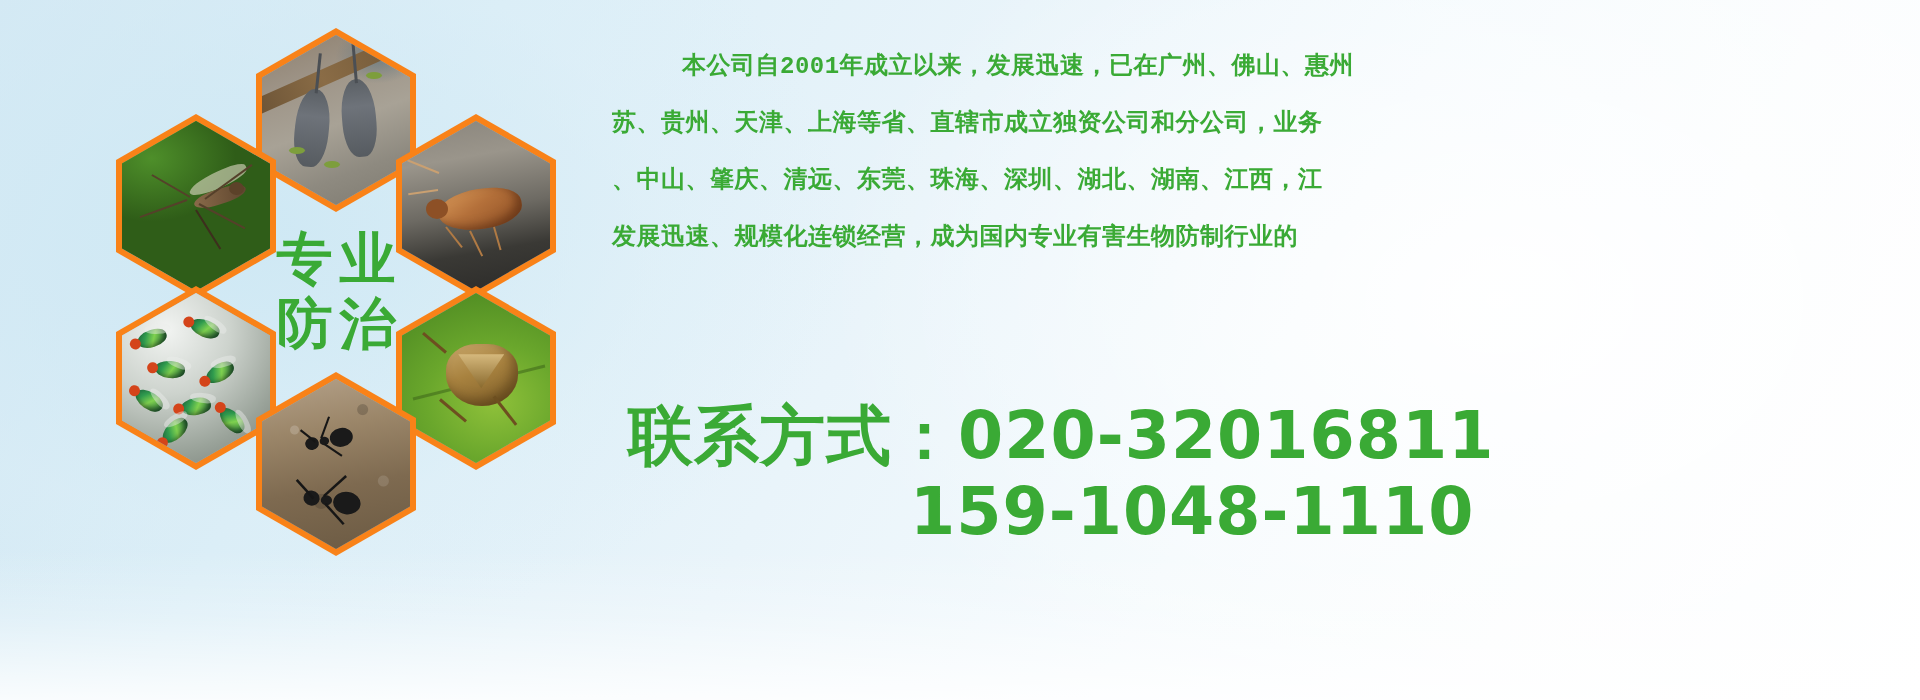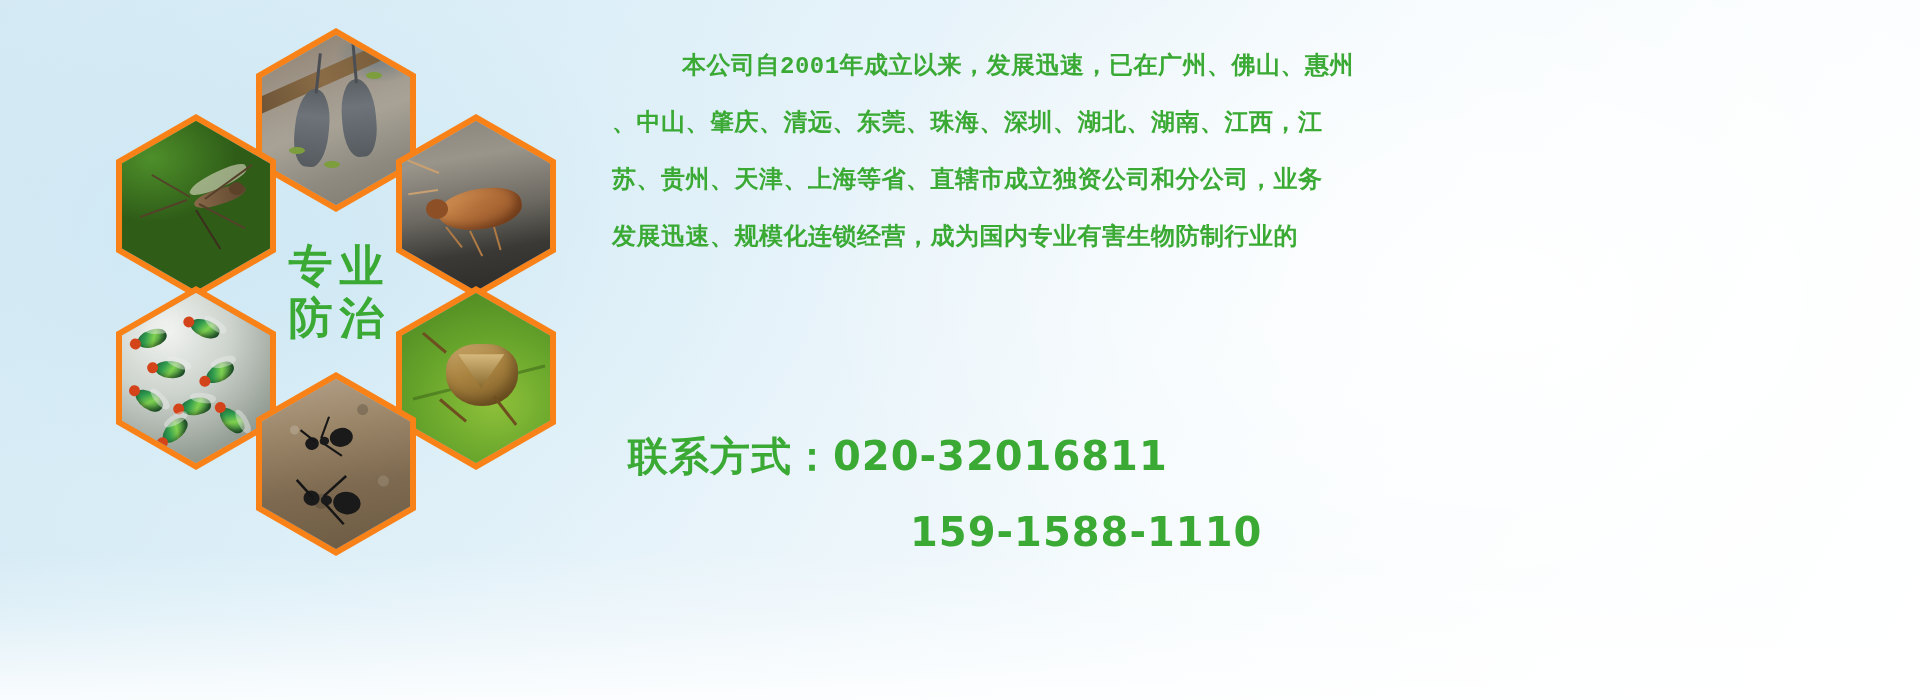--- a/index.html
+++ b/index.html
@@ -79,26 +79,26 @@
     background: transparent;
     display: flex;
     flex-direction: column;
     align-items: center;
     justify-content: center;
     gap: 6px;
   }
   .center-line {
     color: #3aaa35;
     font-weight: 700;
-    font-size: 44px;
+    font-size: 56px;
     line-height: 1.05;
     letter-spacing: 7px;
     text-indent: 7px;
     white-space: nowrap;
-    font-family: Liberation Sans, sans-serif;
+    font-family: Liberation Serif, serif;
   }
 
   
   .photo { position: absolute; inset: 0; }
 
   
   .photo-mosquito {
     background:
       radial-gradient(ellipse 120px 90px at 20% 22%, #4e8f2a 0%, #2f5d18 70%),
       linear-gradient(135deg, #8ec04d 0%, #4c8a27 30%, #f3bfae 48%, #efb6a4 70%, #e8a18e 100%);
@@ -284,26 +284,25 @@
   }
   .body-copy .line { display: block; }
   .body-copy .line.indent { text-indent: 70px; }
 
   .contact {
     position: absolute;
     left: 628px;
     top: 398px;
     color: #3aaa35;
     font-weight: 700;
-    font-size: 40px;
+    font-size: 65px;
     line-height: 76px;
     letter-spacing: 1px;
     font-family: "DejaVu Sans", "Liberation Sans", sans-serif;
     white-space: nowrap;
-    margin-top: 20px;
   }
   .contact .phone-row { display: block; }
   .contact .phone-row.second { text-indent: 282px; }
 </style>
 </head>
 <body>
 
 <div class="banner">
 
   <div class="honeycomb">
@@ -405,23 +404,23 @@
     <div class="hex hex-center">
       <div class="hex-inner">
         <span class="center-line">专业</span>
         <span class="center-line">防治</span>
       </div>
     </div>
   </div>
 
   <div class="body-copy">
     <span class="line indent">本公司自2001年成立以来，发展迅速，已在广州、佛山、惠州</span>
+    <span class="line">苏、贵州、天津、上海等省、直辖市成立独资公司和分公司，业务</span>
     <span class="line">、中山、肇庆、清远、东莞、珠海、深圳、湖北、湖南、江西，江</span>
-    <span class="line">苏、贵州、天津、上海等省、直辖市成立独资公司和分公司，业务</span>
     <span class="line">发展迅速、规模化连锁经营，成为国内专业有害生物防制行业的</span>
   </div>
 
   <div class="contact">
     <span class="phone-row">联系方式：020-32016811</span>
-    <span class="phone-row second">159-1588-1110</span>
+    <span class="phone-row second">159-1048-1110</span>
   </div>
 
 </div>
 
 </body></html>

